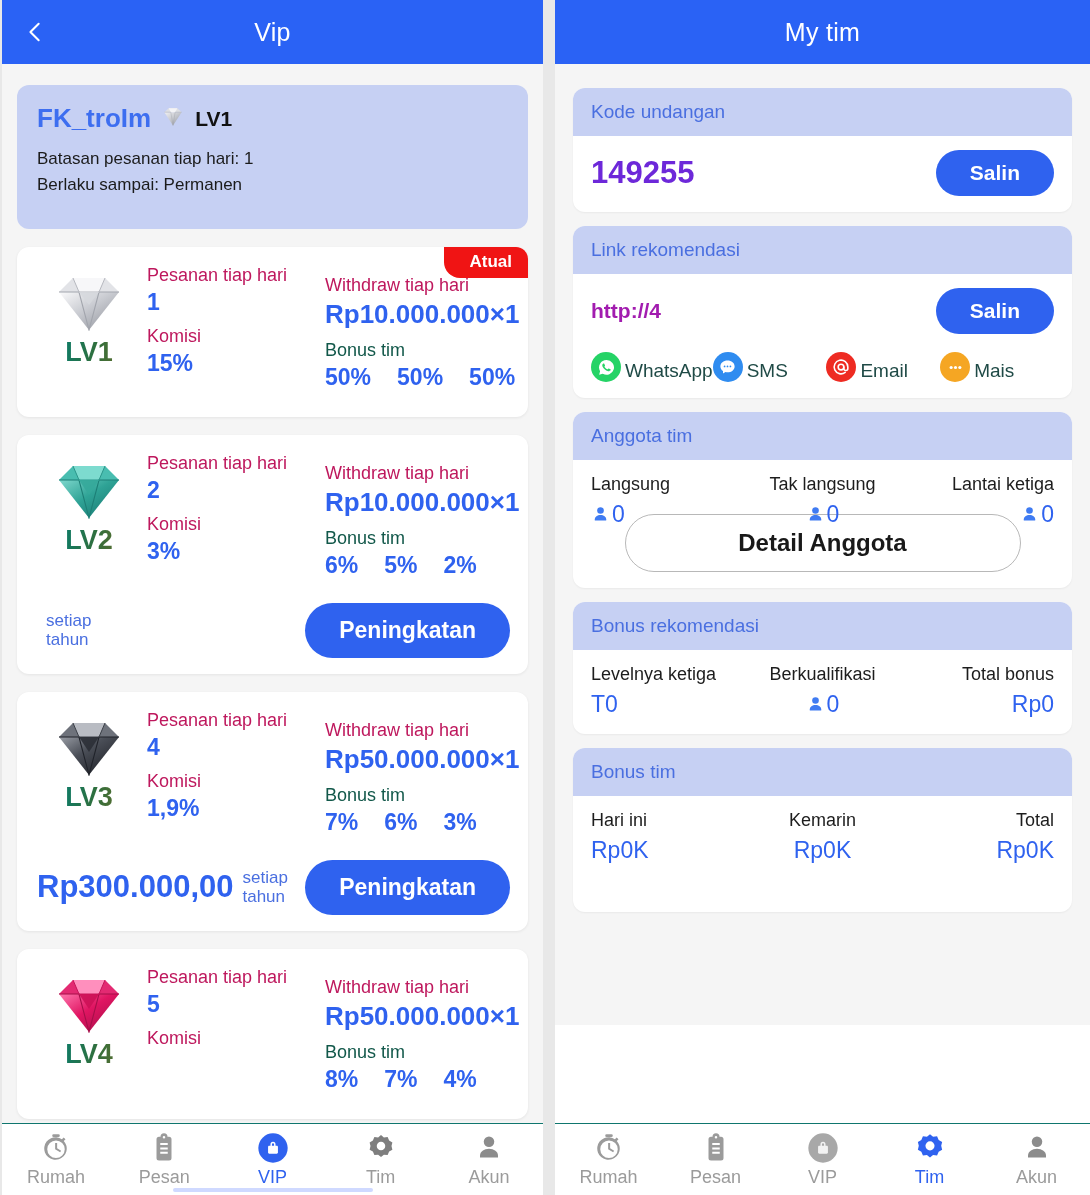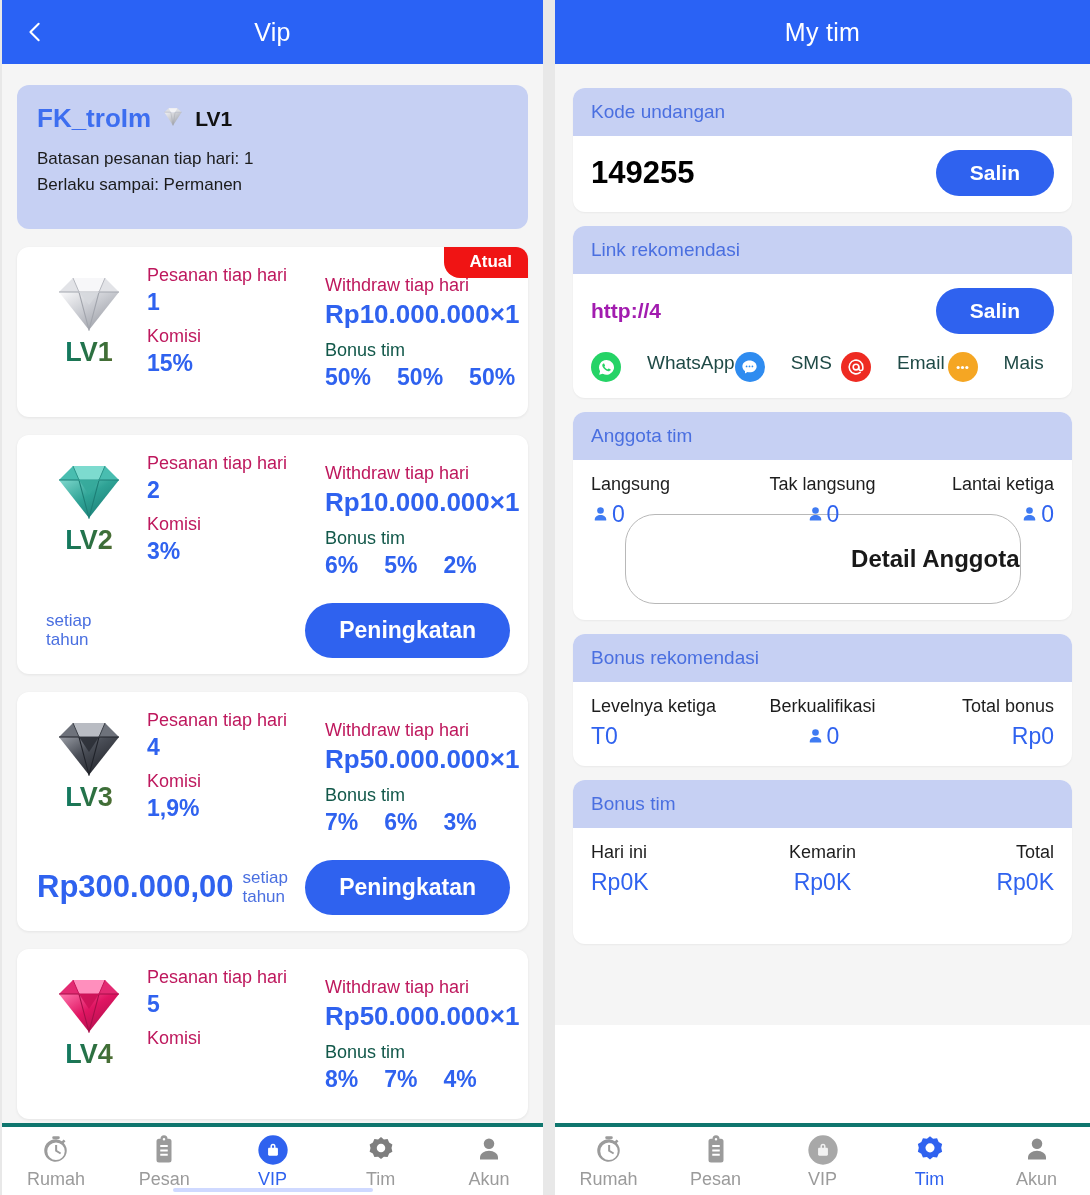--- a/index.html
+++ b/index.html
@@ -120,33 +120,33 @@
   }
   .card-head {
     background: #c6d0f3;
     color: #4a6fe0;
     font-size: 19px;
     padding: 13px 18px;
   }
   .card-body { padding: 14px 18px 16px 18px; }
 
   .copy-row { display: flex; align-items: center; }
-  .code-text { font-size: 31px; font-weight: bold; color: #000000; }
+  .code-text { font-size: 31px; font-weight: bold; color: #6d28d9; }
   .link-text { font-size: 21px; font-weight: bold; color: #a21caf; }
   .btn-copy {
     margin-left: auto;
     background: #2f62ef; color: #fff;
     border: none; border-radius: 26px;
     font-size: 21px; font-weight: bold;
     padding: 11px 34px;
     font-family: inherit;
     cursor: pointer;
   }
   .share-row { display: flex; align-items: center; margin-top: 18px; gap: 0; }
-  .share-item { display: flex; align-items: flex-start; gap: 26px; flex: 1 1 0; }
+  .share-item { display: flex; align-items: flex-end; gap: 4px; flex: 1 1 0; }
   .share-label { font-size: 19px; color: #1f4a46; white-space: nowrap; }
   .badge-ico {
     width: 30px; height: 30px; border-radius: 50%;
     display: flex; align-items: center; justify-content: center;
     flex: 0 0 30px;
   }
   .badge-ico svg { display: block; }
 
   .stats3 { display: flex; }
   .stat { flex: 1 1 0; }
@@ -160,31 +160,30 @@
   .stat.c .stat-val { justify-content: center; }
   .stat.r .stat-val { justify-content: flex-end; }
   .person-ico { width: 19px; height: 21px; display: block; }
 
   .btn-detail {
     display: block;
     width: 396px; margin: -14px auto 0 auto;
     background: #fff; color: #191919;
     border: 1px solid #b8b8b8; border-radius: 30px;
     font-size: 24px; font-weight: bold;
-    padding: 30px 0;
+    padding: 14px 0;
     font-family: inherit;
     cursor: pointer;
-    text-align: right;
   }
 
   
   .tabbar {
     flex: 0 0 auto;
     background: #fff;
-    border-top: 4px solid #0f766e;
+    border-top: 1px solid #0f766e;
     display: flex;
     height: 72px;
     align-items: center;
   }
   .tab { flex: 1 1 0; text-align: center; cursor: pointer; }
   .tab-ico { height: 34px; display: flex; align-items: center; justify-content: center; }
   .tab-ico svg { display: block; }
   .tab-label { font-size: 18px; color: #9b9b9b; margin-top: 2px; }
   .tab.active .tab-label { color: #2f62ef; }
 

